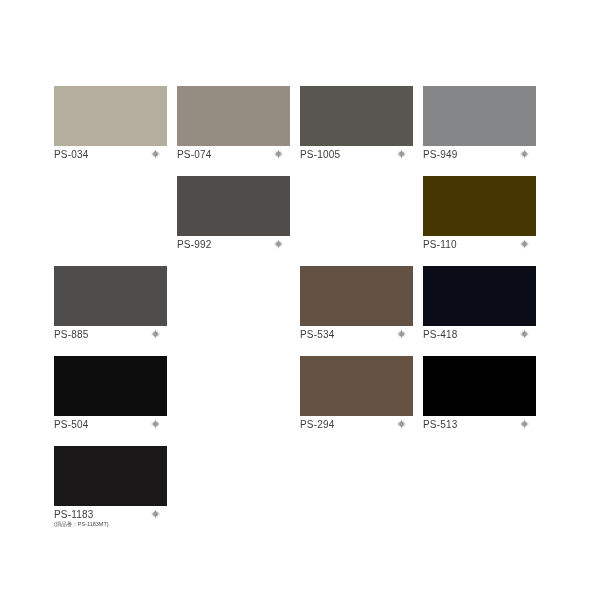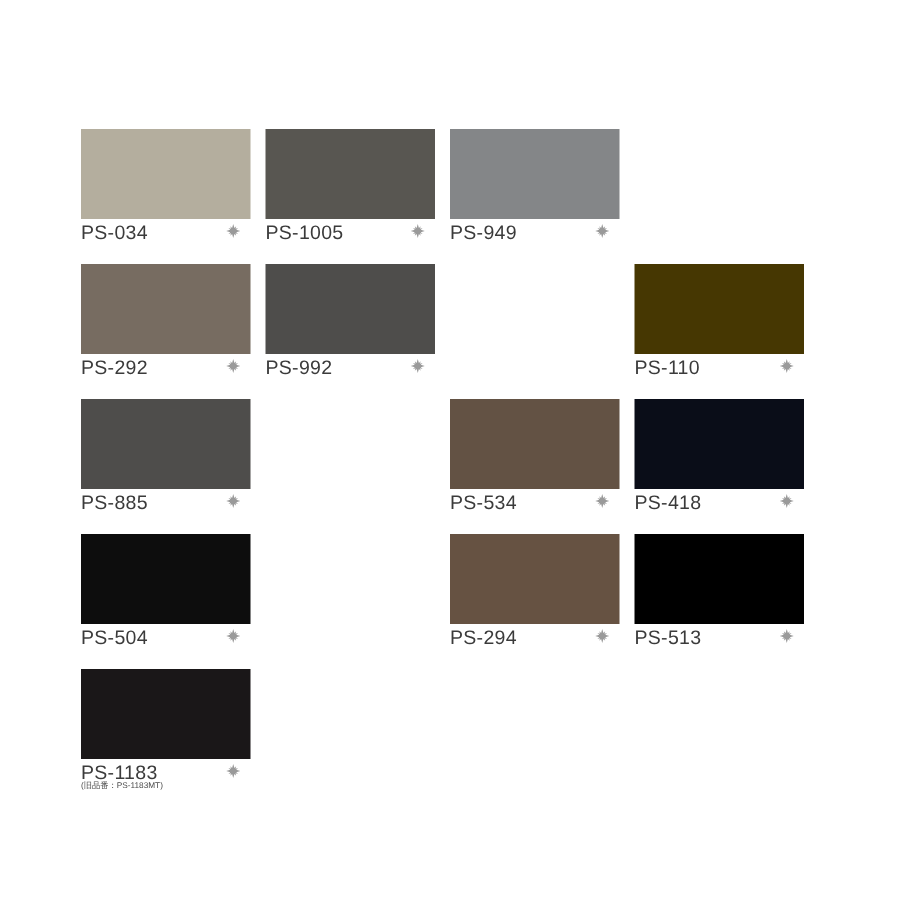--- a/index.html
+++ b/index.html
@@ -47,21 +47,21 @@
     border: 0;
   }
   .meta {
     position: relative;
     width: 113px;
     height: 28px;
     padding-top: 4px;
     box-sizing: border-box;
   }
   .code {
-    font-size: 13px;
+    font-size: 10px;
     line-height: 10px;
     color: #3b3b3b;
     letter-spacing: 0.2px;
     white-space: nowrap;
   }
   .subcode {
     font-size: 5.5px;
     line-height: 7px;
     color: #4a4a4a;
     letter-spacing: 0px;
@@ -92,20 +92,31 @@
         <div class="meta">
           <div class="code">PS-034</div>
           <span class="star-icon">
             <svg viewBox="0 0 22 22" xmlns="http://www.w3.org/2000/svg" aria-hidden="true">
               <path d="M11 0.6 L12.55 6.0 L14.9 3.6 L14.0 7.0 L17.4 6.1 L15.0 8.45 L20.4 10 L15.0 11.55 L17.4 13.9 L14.0 13.0 L14.9 16.4 L12.55 14.0 L11 19.4 L9.45 14.0 L7.1 16.4 L8.0 13.0 L4.6 13.9 L7.0 11.55 L1.6 10 L7.0 8.45 L4.6 6.1 L8.0 7.0 L7.1 3.6 L9.45 6.0 Z" fill="#9a9a9a"></path>
             </svg>
           </span>
         </div>
       </div>
       <div class="cell">
+        <div class="chip" style="background: rgb(150, 141, 130);"></div>
+        <div class="meta">
+          <div class="code">PS-074</div>
+          <span class="star-icon">
+            <svg viewBox="0 0 22 22" xmlns="http://www.w3.org/2000/svg" aria-hidden="true">
+              <path d="M11 0.6 L12.55 6.0 L14.9 3.6 L14.0 7.0 L17.4 6.1 L15.0 8.45 L20.4 10 L15.0 11.55 L17.4 13.9 L14.0 13.0 L14.9 16.4 L12.55 14.0 L11 19.4 L9.45 14.0 L7.1 16.4 L8.0 13.0 L4.6 13.9 L7.0 11.55 L1.6 10 L7.0 8.45 L4.6 6.1 L8.0 7.0 L7.1 3.6 L9.45 6.0 Z" fill="#9a9a9a"></path>
+            </svg>
+          </span>
+        </div>
+      </div>
+      <div class="cell">
         <div class="chip" style="background: rgb(88, 86, 81);"></div>
         <div class="meta">
           <div class="code">PS-1005</div>
           <span class="star-icon">
             <svg viewBox="0 0 22 22" xmlns="http://www.w3.org/2000/svg" aria-hidden="true">
               <path d="M11 0.6 L12.55 6.0 L14.9 3.6 L14.0 7.0 L17.4 6.1 L15.0 8.45 L20.4 10 L15.0 11.55 L17.4 13.9 L14.0 13.0 L14.9 16.4 L12.55 14.0 L11 19.4 L9.45 14.0 L7.1 16.4 L8.0 13.0 L4.6 13.9 L7.0 11.55 L1.6 10 L7.0 8.45 L4.6 6.1 L8.0 7.0 L7.1 3.6 L9.45 6.0 Z" fill="#9a9a9a"></path>
             </svg>
           </span>
         </div>
       </div>
@@ -114,31 +125,20 @@
         <div class="meta">
           <div class="code">PS-949</div>
           <span class="star-icon">
             <svg viewBox="0 0 22 22" xmlns="http://www.w3.org/2000/svg" aria-hidden="true">
               <path d="M11 0.6 L12.55 6.0 L14.9 3.6 L14.0 7.0 L17.4 6.1 L15.0 8.45 L20.4 10 L15.0 11.55 L17.4 13.9 L14.0 13.0 L14.9 16.4 L12.55 14.0 L11 19.4 L9.45 14.0 L7.1 16.4 L8.0 13.0 L4.6 13.9 L7.0 11.55 L1.6 10 L7.0 8.45 L4.6 6.1 L8.0 7.0 L7.1 3.6 L9.45 6.0 Z" fill="#9a9a9a"></path>
             </svg>
           </span>
         </div>
       </div>
       <div class="cell empty"></div>
-      <div class="cell">
-        <div class="chip" style="background: rgb(119, 108, 97);"></div>
-        <div class="meta">
-          <div class="code">PS-292</div>
-          <span class="star-icon">
-            <svg viewBox="0 0 22 22" xmlns="http://www.w3.org/2000/svg" aria-hidden="true">
-              <path d="M11 0.6 L12.55 6.0 L14.9 3.6 L14.0 7.0 L17.4 6.1 L15.0 8.45 L20.4 10 L15.0 11.55 L17.4 13.9 L14.0 13.0 L14.9 16.4 L12.55 14.0 L11 19.4 L9.45 14.0 L7.1 16.4 L8.0 13.0 L4.6 13.9 L7.0 11.55 L1.6 10 L7.0 8.45 L4.6 6.1 L8.0 7.0 L7.1 3.6 L9.45 6.0 Z" fill="#9a9a9a"></path>
-            </svg>
-          </span>
-        </div>
-      </div>
       <div class="cell">
         <div class="chip" style="background: rgb(78, 77, 75);"></div>
         <div class="meta">
           <div class="code">PS-992</div>
           <span class="star-icon">
             <svg viewBox="0 0 22 22" xmlns="http://www.w3.org/2000/svg" aria-hidden="true">
               <path d="M11 0.6 L12.55 6.0 L14.9 3.6 L14.0 7.0 L17.4 6.1 L15.0 8.45 L20.4 10 L15.0 11.55 L17.4 13.9 L14.0 13.0 L14.9 16.4 L12.55 14.0 L11 19.4 L9.45 14.0 L7.1 16.4 L8.0 13.0 L4.6 13.9 L7.0 11.55 L1.6 10 L7.0 8.45 L4.6 6.1 L8.0 7.0 L7.1 3.6 L9.45 6.0 Z" fill="#9a9a9a"></path>
             </svg>
           </span>
         </div>

